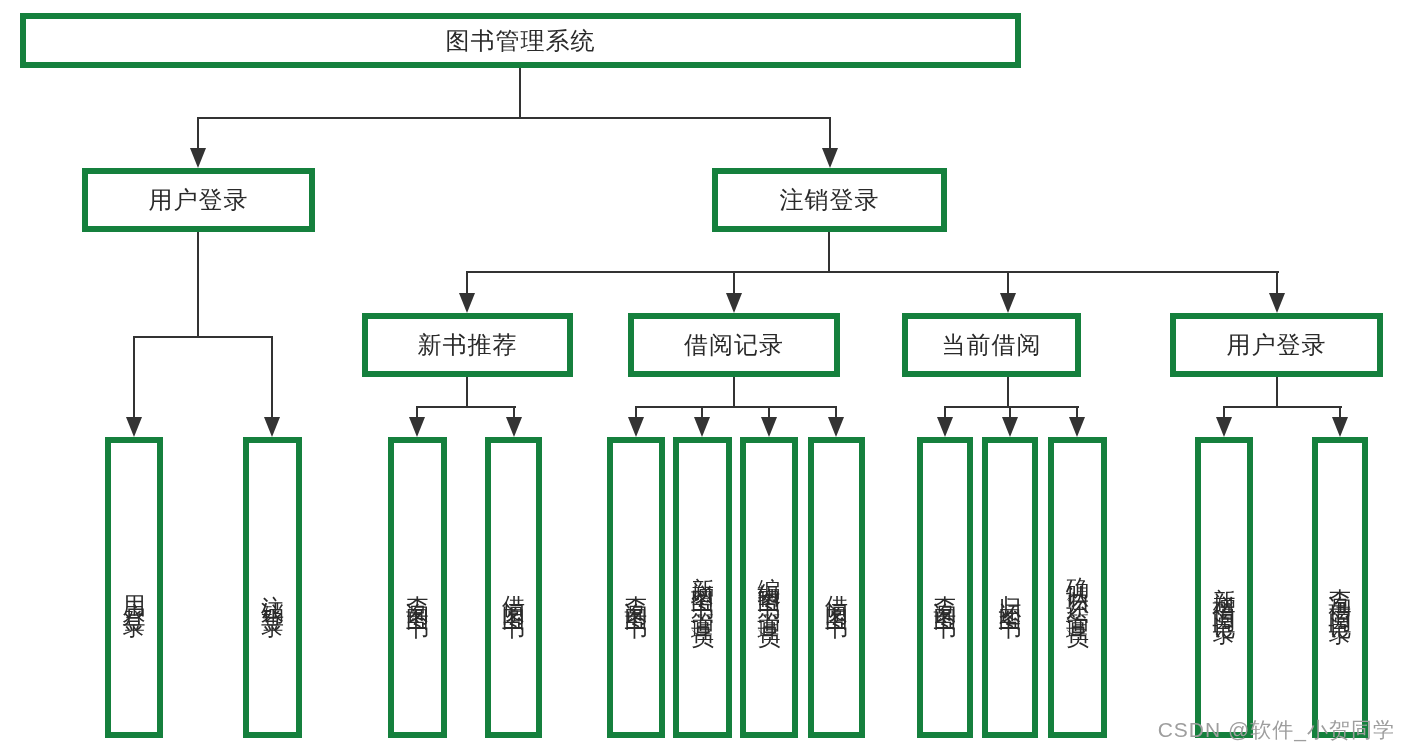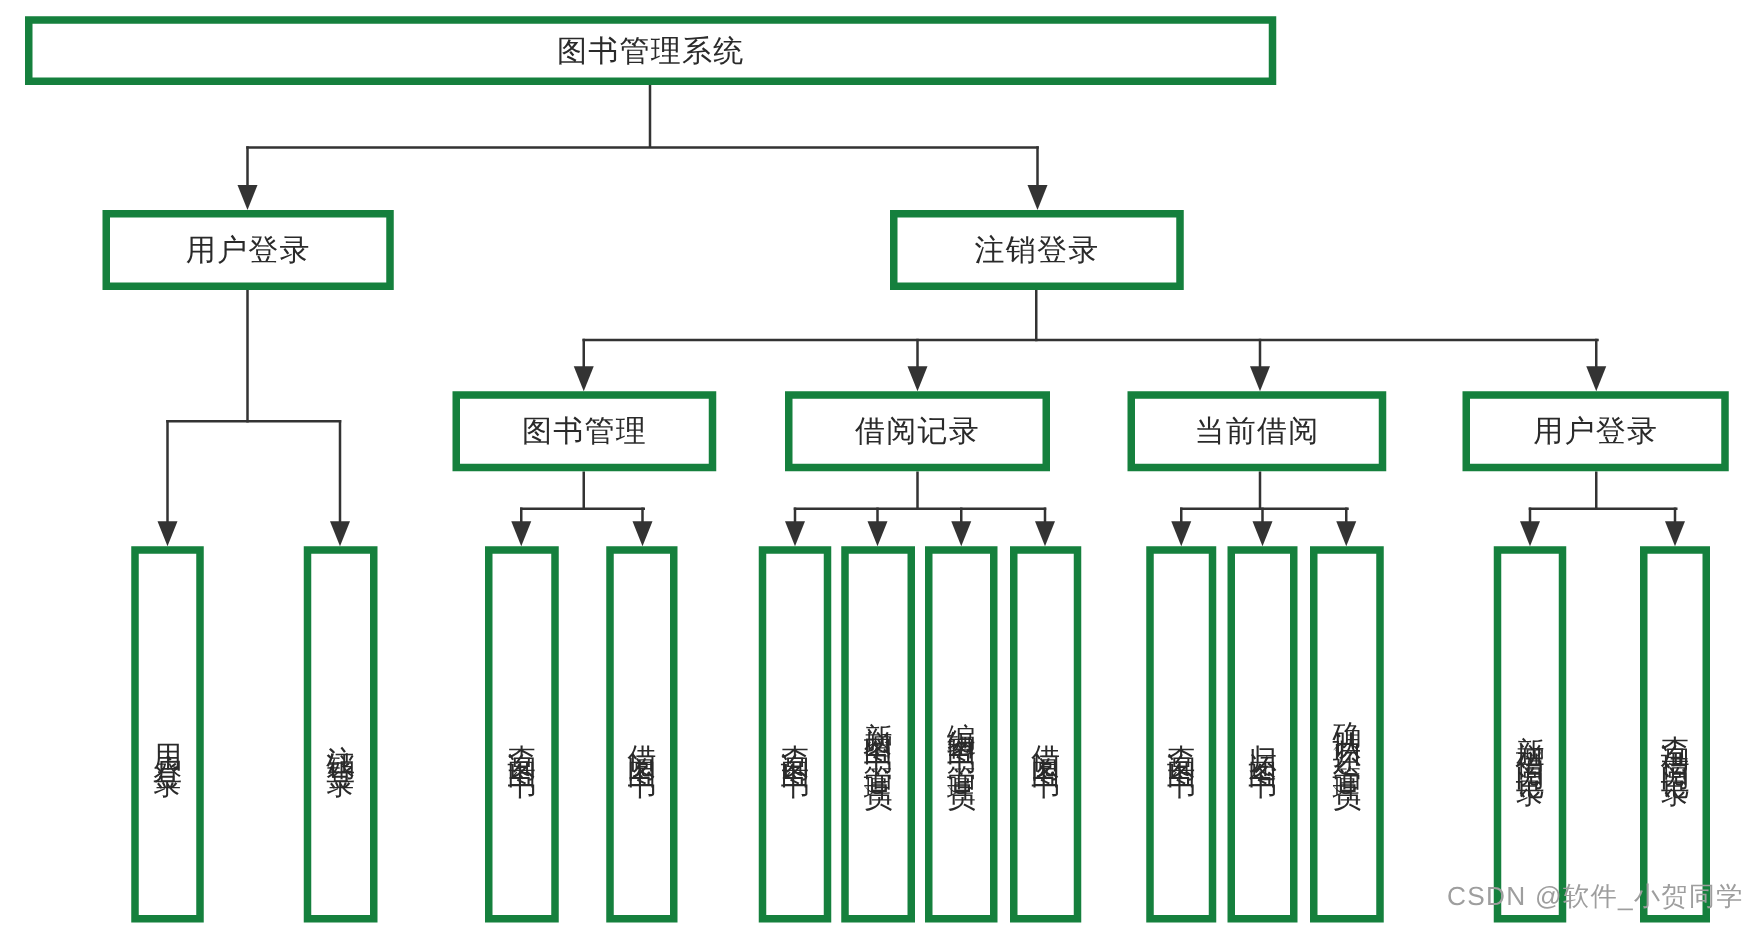--- a/index.html
+++ b/index.html
@@ -18,37 +18,37 @@
     padding-top:6px;
   }
   .hline{position:absolute;height:2px;background:#333333;z-index:1;}
   .vline{position:absolute;width:2px;background:#333333;z-index:1;}
   .arrow{
     position:absolute;width:0;height:0;z-index:1;
     border-left:8px solid transparent;border-right:8px solid transparent;
     border-top:20px solid #333333;
   }
   .watermark{
-    position:absolute;right:10px;bottom:16px;z-index:6;
+    position:absolute;right:10px;bottom:3px;z-index:6;
     color:#9e9e9e;font-size:21px;letter-spacing:1px;white-space:nowrap;
   }
 </style>
 </head>
 <body>
 
 <div class="canvas">
 
   <div class="box h" style="left:20px;top:13px;width:1001px;height:55px">图书管理系统</div>
 
   <div class="box h" style="left:82px;top:168px;width:233px;height:64px">用户登录</div>
   <div class="box h" style="left:712px;top:168px;width:235px;height:64px">注销登录</div>
 
-  <div class="box h" style="left:362px;top:313px;width:211px;height:64px">图书管理</div>
+  <div class="box h" style="left:362px;top:313px;width:211px;height:64px">新书推荐</div>
   <div class="box h" style="left:628px;top:313px;width:212px;height:64px">借阅记录</div>
-  <div class="box h" style="left:902px;top:313px;width:207px;height:64px">当前借阅</div>
+  <div class="box h" style="left:902px;top:313px;width:179px;height:64px">当前借阅</div>
   <div class="box h" style="left:1170px;top:313px;width:213px;height:64px">用户登录</div>
 
   <div class="box v" style="left:105px;top:437px;width:58px;height:301px">用户登录</div>
   <div class="box v" style="left:243px;top:437px;width:59px;height:301px">注销登录</div>
 
   <div class="box v" style="left:388px;top:437px;width:59px;height:301px">查询图书</div>
   <div class="box v" style="left:485px;top:437px;width:57px;height:301px">借阅图书</div>
 
   <div class="box v" style="left:607px;top:437px;width:58px;height:301px">查询图书</div>
   <div class="box v" style="left:673px;top:437px;width:59px;height:301px">新增图书（管理员）</div>

